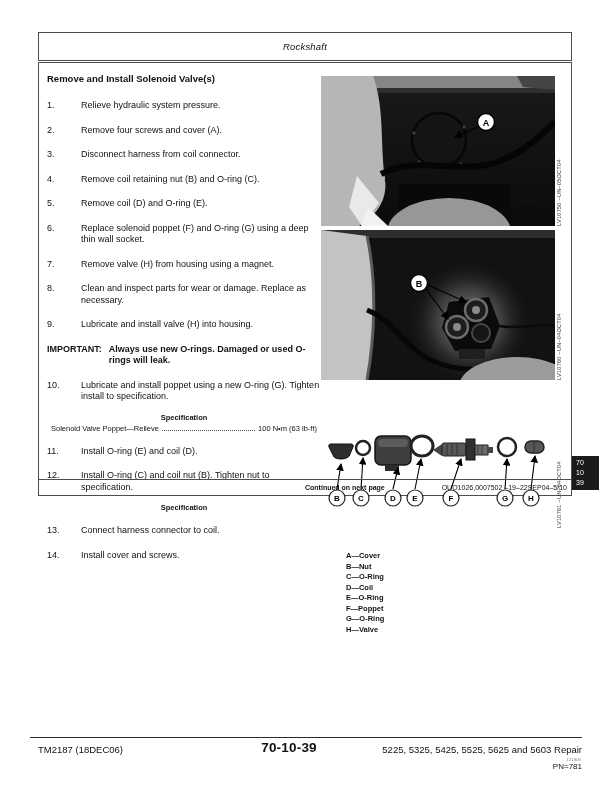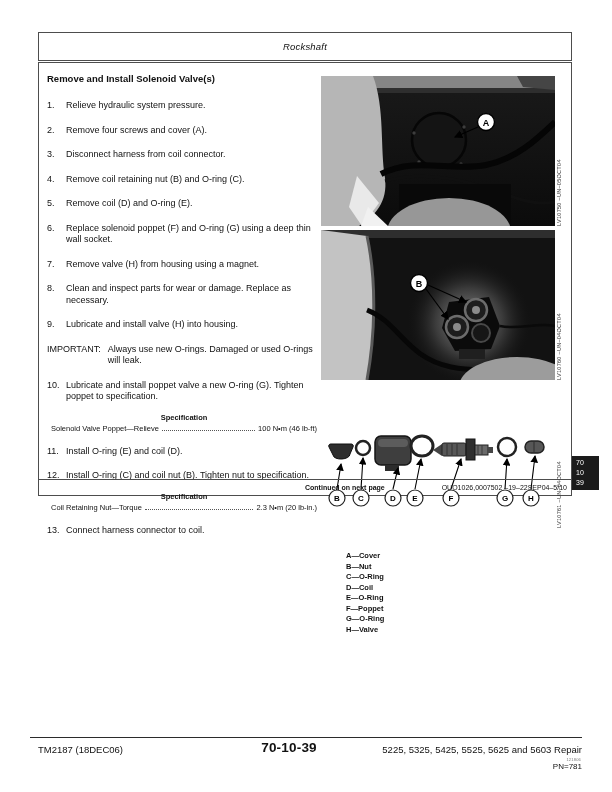--- a/index.html
+++ b/index.html
@@ -6,22 +6,22 @@
   .page{position:relative;width:612px;height:792px;background:#fff;font-family:"Liberation Sans",sans-serif;color:#111;overflow:hidden;margin:0 auto;}
   
   .hdr{position:absolute;left:38px;top:32px;width:534px;height:29px;border:1px solid #4d4d4d;box-sizing:border-box;display:flex;align-items:center;justify-content:center;}
   .hdr-title{font-style:italic;font-size:9.5px;letter-spacing:.2px;}
   
   .main{position:absolute;left:38px;top:62px;width:534px;height:434px;border:1px solid #4d4d4d;box-sizing:border-box;}
   .col{position:absolute;left:8px;top:10px;width:274px;}
   .h1{font-size:9.5px;font-weight:bold;margin:0 0 16px;}
   .step{display:flex;font-size:9px;line-height:11.5px;margin-bottom:13px;}
   .step .n{width:19px;flex:none;}
-  .step .t{flex:1;}
-  .imp{display:flex;font-weight:normal;font-size:9px;line-height:11.5px;margin-bottom:13px;}
+  .step .t{flex:1;margin-left:15px;}
+  .imp{display:flex;font-weight:bold;font-size:9px;line-height:11.5px;margin-bottom:13px;}
   .imp .lbl{flex:none;margin-right:7px;}
   .imp .t{flex:1;}
   .spec{margin:-3px 4px 13px;}
   .spec .ttl{text-align:center;font-weight:bold;font-size:7.5px;margin-bottom:2px;}
   .specline{display:flex;align-items:flex-end;font-size:7.5px;white-space:nowrap;}
   .leader{flex:1;border-bottom:1px dotted #555;margin:0 3px 2px;}
   
   .fig{position:absolute;}
   .fig svg{display:block;}
   .figlabel{position:absolute;width:9px;writing-mode:vertical-rl;transform:rotate(180deg);font-size:5.5px;color:#333;letter-spacing:.3px;white-space:nowrap;}
@@ -90,53 +90,52 @@
           <span class="t">Lubricate and install valve (H) into housing.</span>
         </div>
 
       <div class="imp">
           <span class="lbl">IMPORTANT:</span>
           <span class="t">Always use new O-rings. Damaged or used O-rings will leak.</span>
         </div>
 
       <div class="step">
           <span class="n">10.</span>
-          <span class="t">Lubricate and install poppet valve a new O-ring (G). Tighten poppet to specification.</span>
+          <span class="t">Lubricate and install poppet using a new O-ring (G). Tighten install to specification.</span>
         </div>
 
       <div class="spec">
         <div class="ttl">Specification</div>
         <div class="specline">
             <span>Solenoid Valve Poppet—Relieve</span>
             <span class="leader"></span>
-            <span>100 N•m (46 lb-ft)</span>
+            <span>100 N•m (63 lb-ft)</span>
           </div>
       </div>
 
       <div class="step">
           <span class="n">11.</span>
           <span class="t">Install O-ring (E) and coil (D).</span>
         </div>
       <div class="step">
           <span class="n">12.</span>
           <span class="t">Install O-ring (C) and coil nut (B). Tighten nut to specification.</span>
         </div>
 
       <div class="spec">
         <div class="ttl">Specification</div>
-        <div class="specline">
-            <span>Coil Retaining Nut—Torque</span>
-            <span class="leader"></span>
-            <span>2.3 N•m (20 lb-in.)</span>
-          </div>
       </div>
 
       <div class="step">
           <span class="n">13.</span>
           <span class="t">Connect harness connector to coil.</span>
+        </div>
+      <div class="step">
+          <span class="n">14.</span>
+          <span class="t">Install cover and screws.</span>
         </div>
     </div>
 
     <div class="fig" style="left:282px;top:13px;width:234px;height:150px;">
       <svg width="234" height="150" viewBox="0 0 234 150">
         <defs>
           <linearGradient id="p1bg" x1="0" y1="0" x2="0" y2="1">
               <stop offset="0" stop-color="#1a1a1a"></stop>
               <stop offset="1" stop-color="#0b0b0b"></stop>
             </linearGradient>

